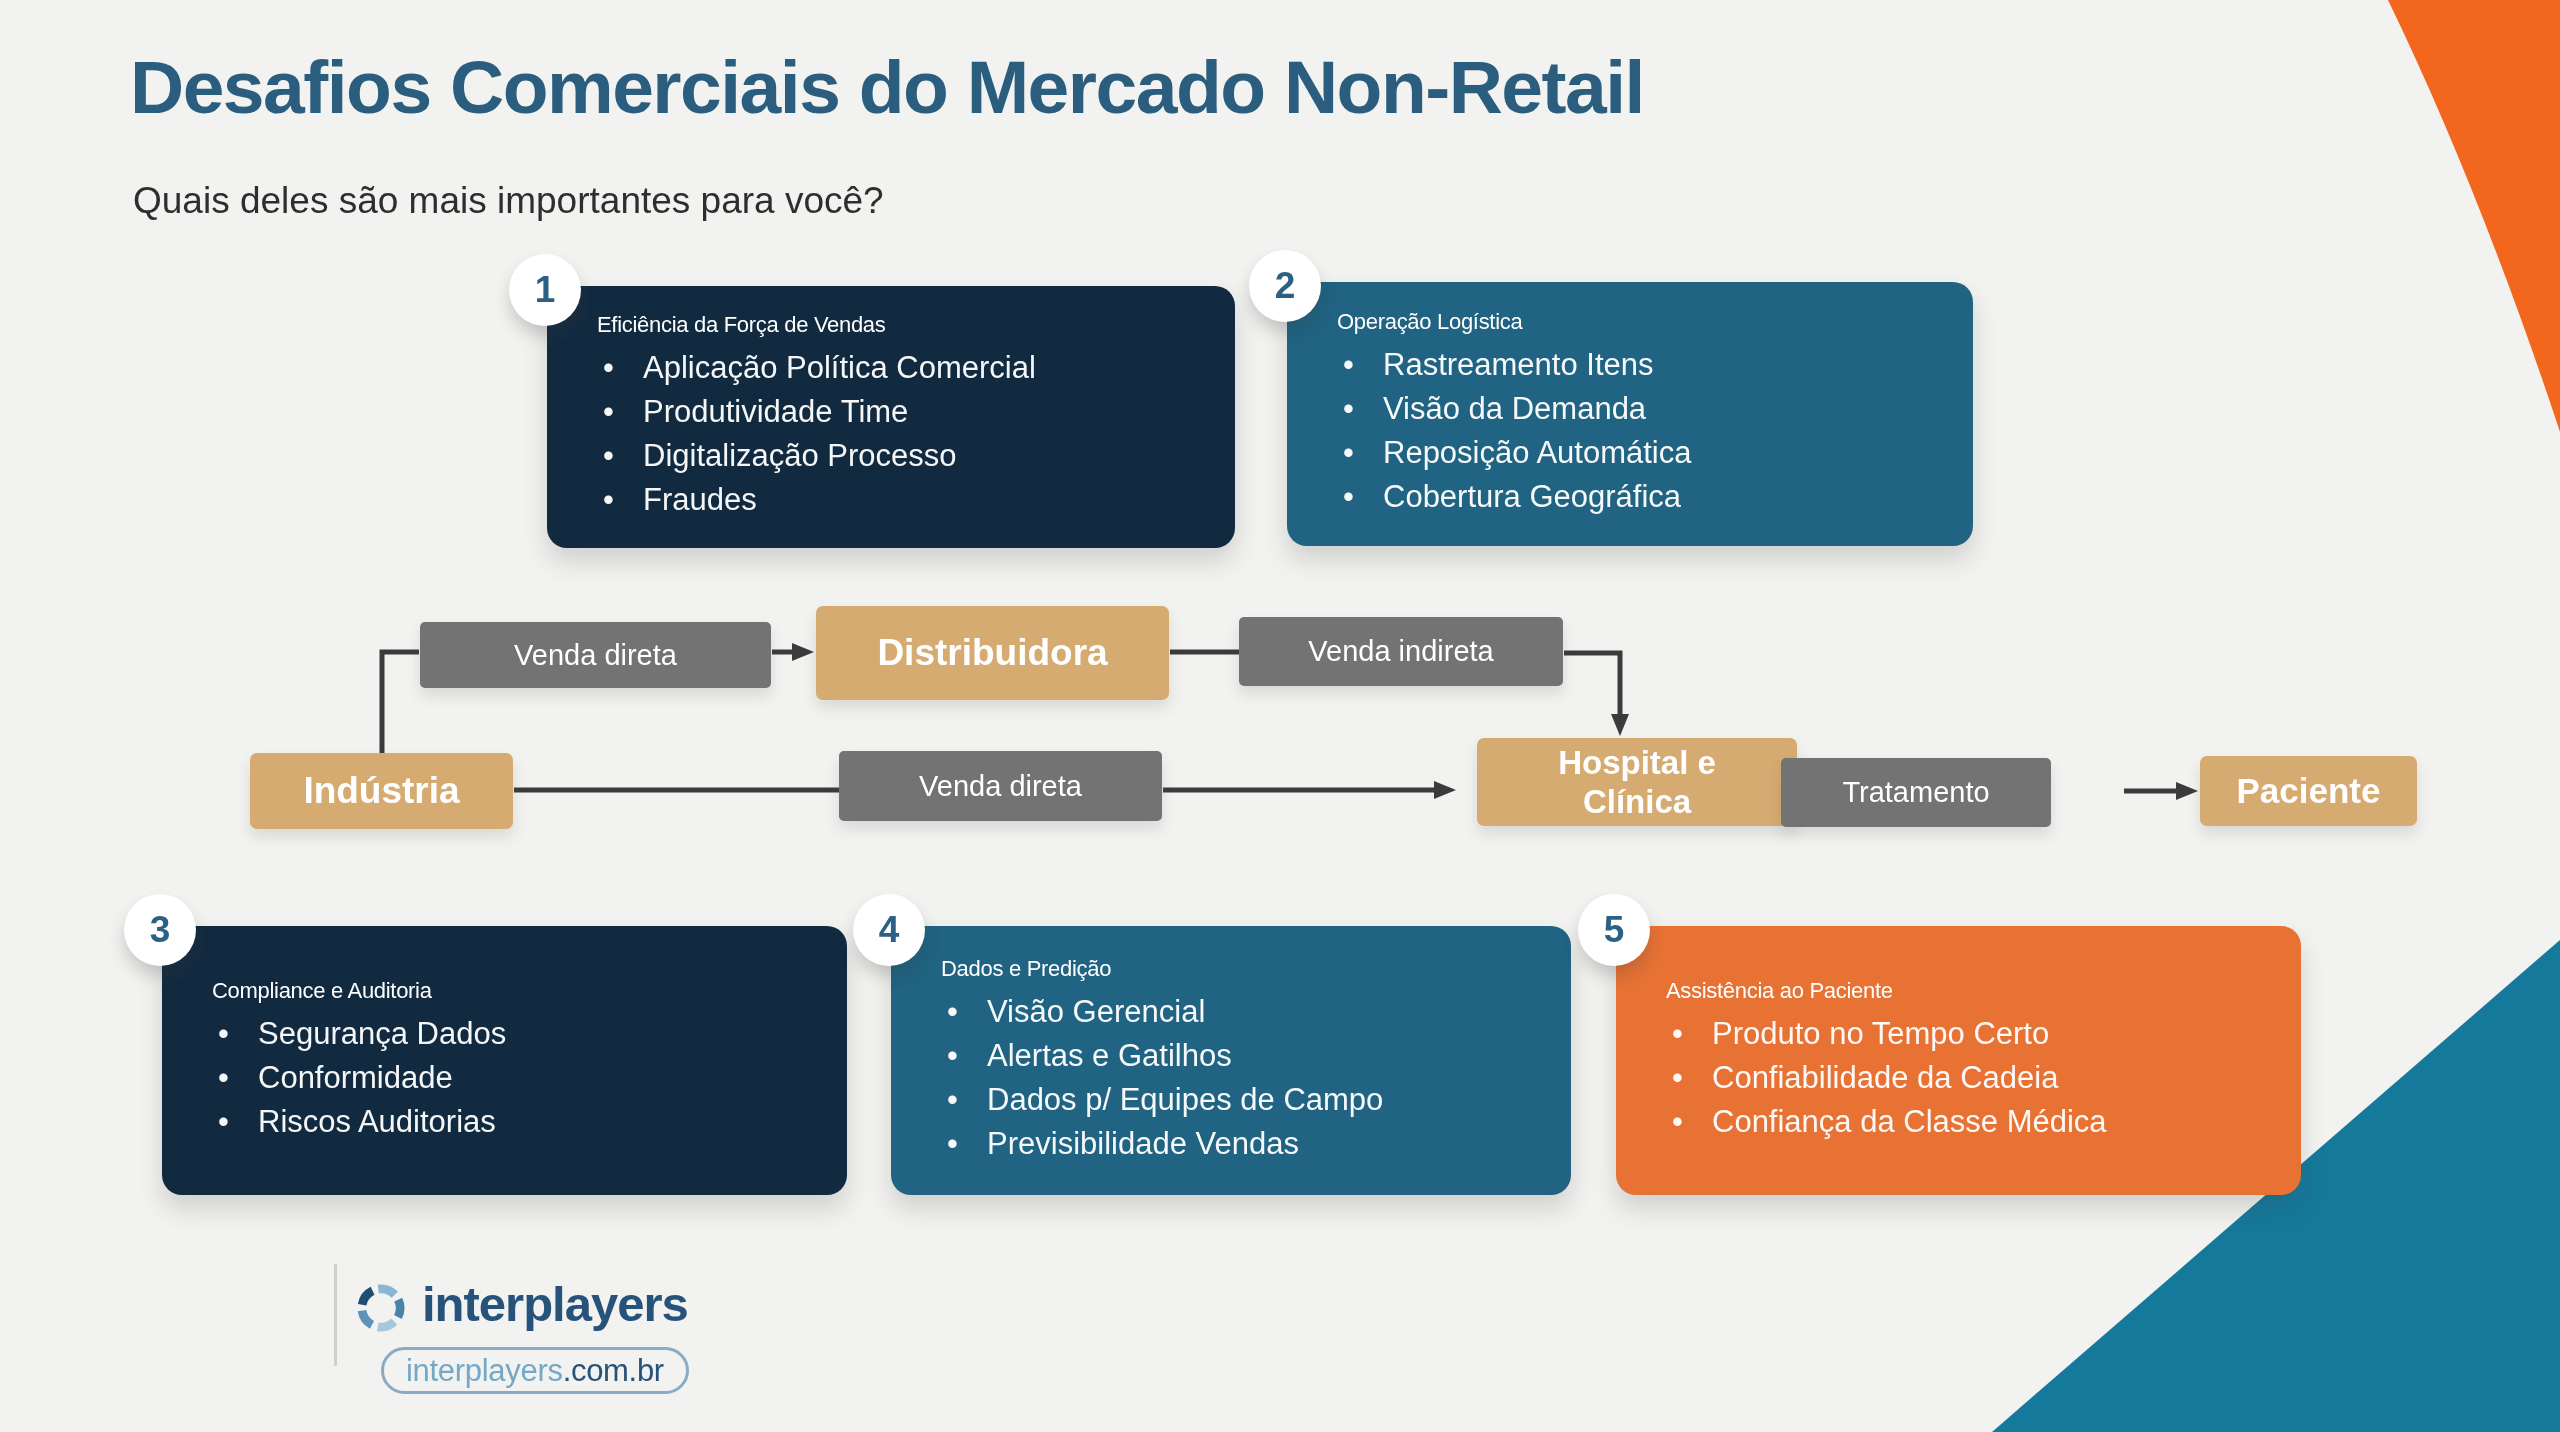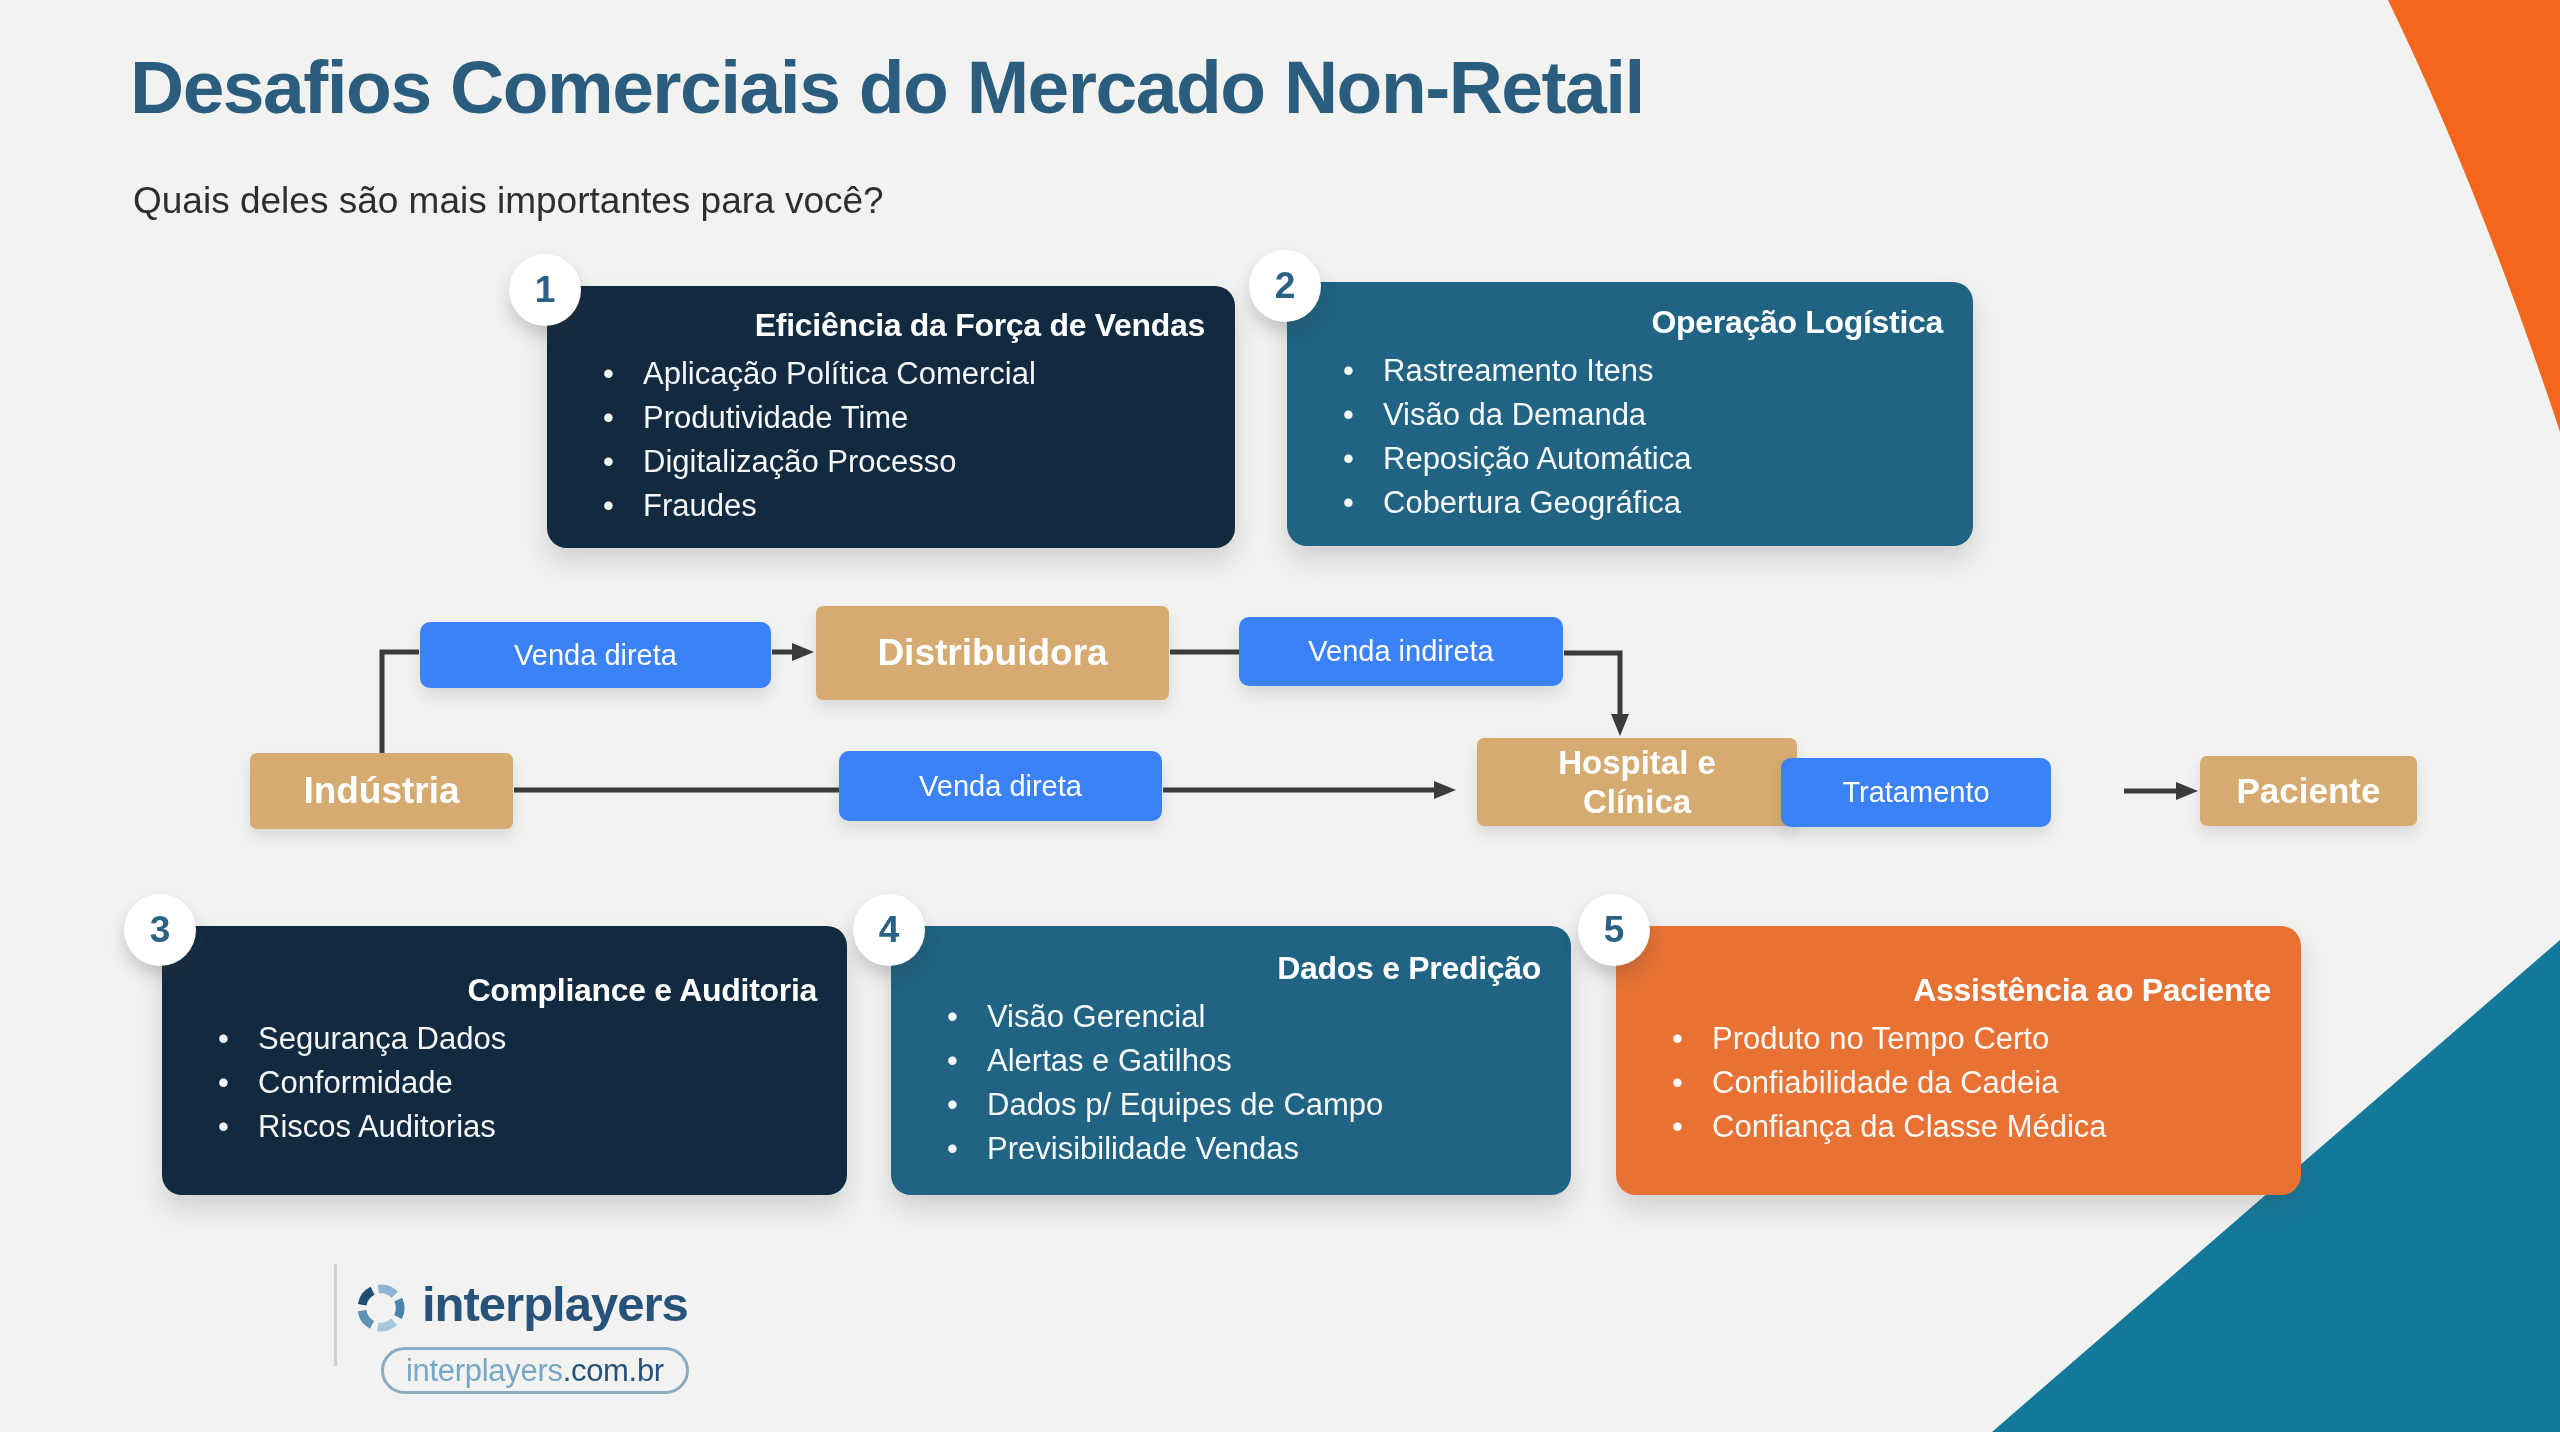--- a/index.html
+++ b/index.html
@@ -22,41 +22,41 @@
   
   .card{
     position:absolute;border-radius:20px;color:#fff;
     display:flex;flex-direction:column;justify-content:center;
     padding:10px 30px 10px 50px;box-sizing:border-box;
     box-shadow:0 14px 24px rgba(60,60,60,.18);
   }
   .card.navy{background:#122a40;}
   .card.teal{background:#206382;}
   .card.orange{background:#e77234;}
-  .card h3{margin:0 0 8px 0;font-size:32px;font-weight:bold;letter-spacing:-.3px;text-align:right;}
+  .card h3{margin:0 0 8px 0;font-size:22px;font-weight:normal;letter-spacing:-.3px;}
   .card ul{list-style:none;margin:0;padding:0;}
   .card li{
     position:relative;padding-left:46px;font-size:31px;line-height:44px;
     color:rgba(255,255,255,.96);
   }
   .card li::before{content:"•";position:absolute;left:6px;top:0;font-size:31px;}
   .badge{
     position:absolute;left:-38px;top:-32px;width:72px;height:72px;border-radius:50%;
     background:#ffffff;box-shadow:0 10px 16px rgba(60,60,60,.22);
     display:flex;align-items:center;justify-content:center;
     font-size:37px;font-weight:bold;color:#2b6184;
   }
   
   .node{
     position:absolute;display:flex;align-items:center;justify-content:center;
     text-align:center;color:#fff;box-sizing:border-box;
     box-shadow:0 8px 14px rgba(70,70,70,.14);
   }
   .node.tan{background:#d5ab72;font-weight:bold;border-radius:7px;}
-  .node.blue{background:#3b82f6;border-radius:10px;}
+  .node.blue{background:#737373;border-radius:5px;}
   .connector-svg{position:absolute;left:0;top:0;width:2560px;height:1432px;pointer-events:none;}
   
   .platform{
     position:absolute;left:109px;top:1266px;
     font-size:37px;font-weight:bold;line-height:45px;
   }
   .platform .l1{color:#1d4d73;}
   .platform .l2{color:#6096ba;}
   .footer-divider{
     position:absolute;left:334px;top:1264px;width:3px;height:102px;background:#cfcfcd;

